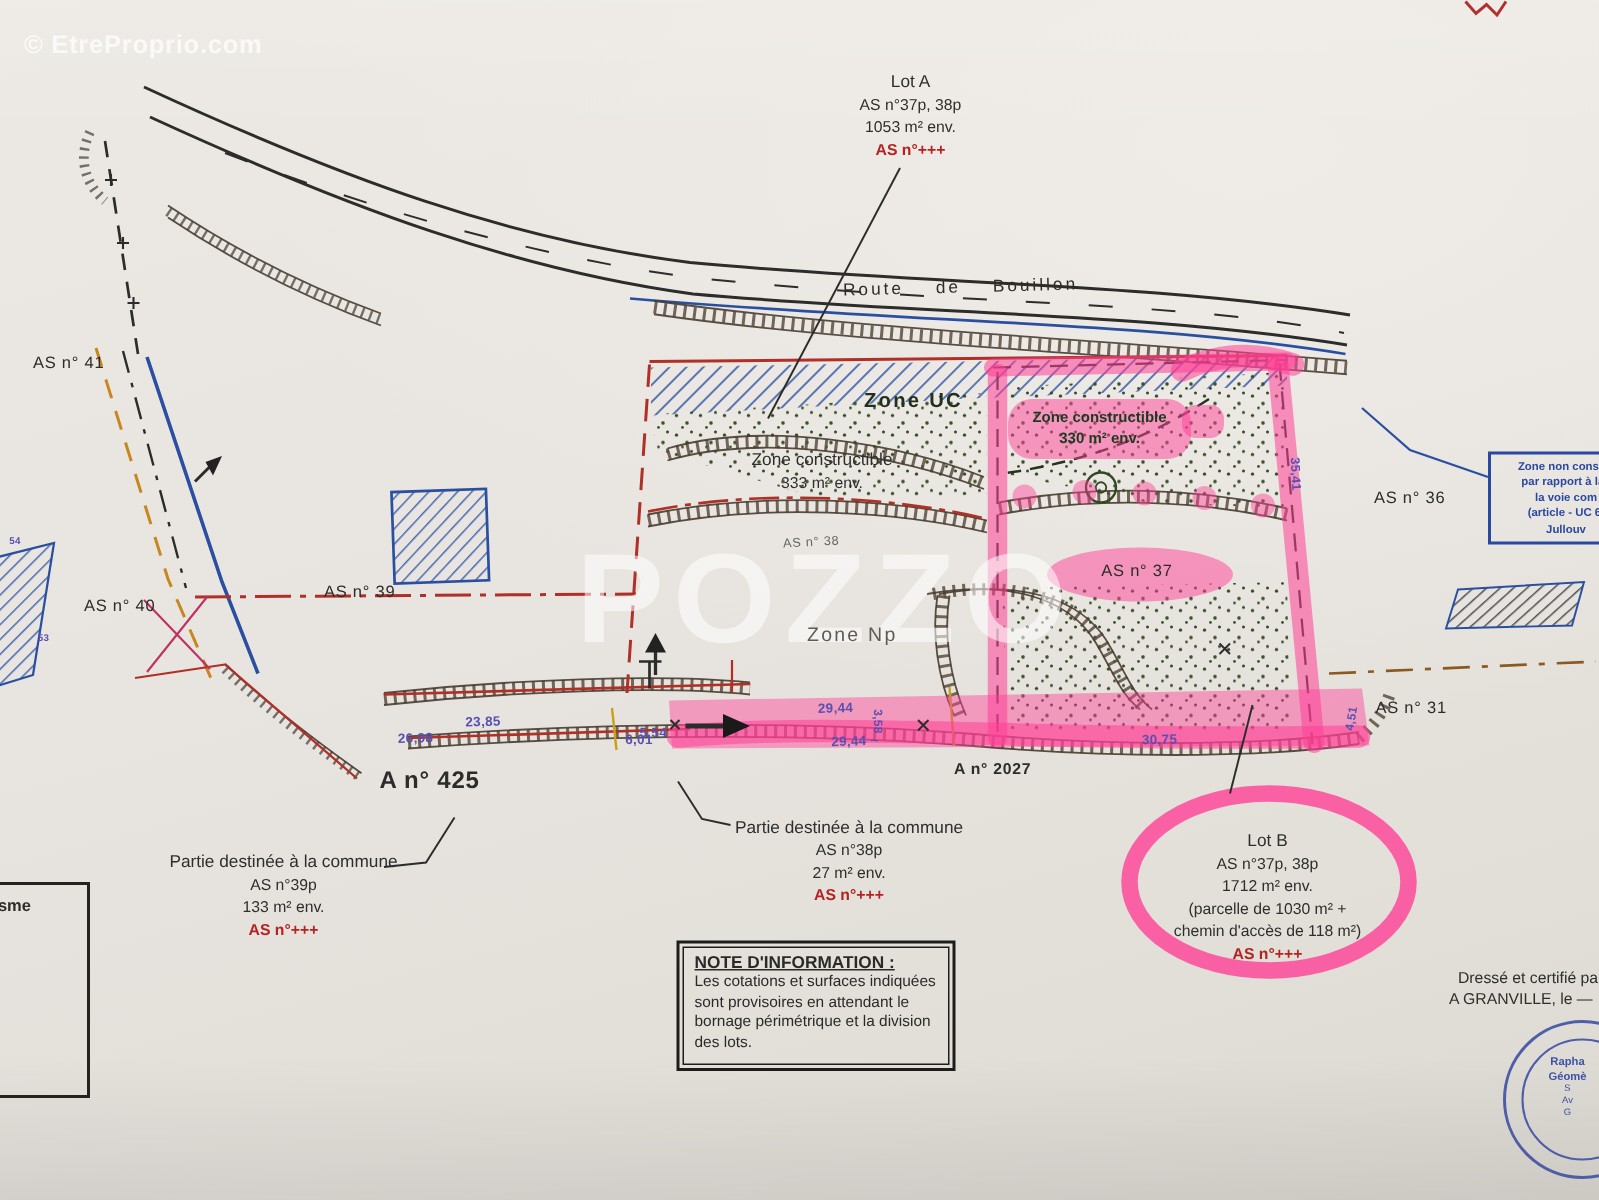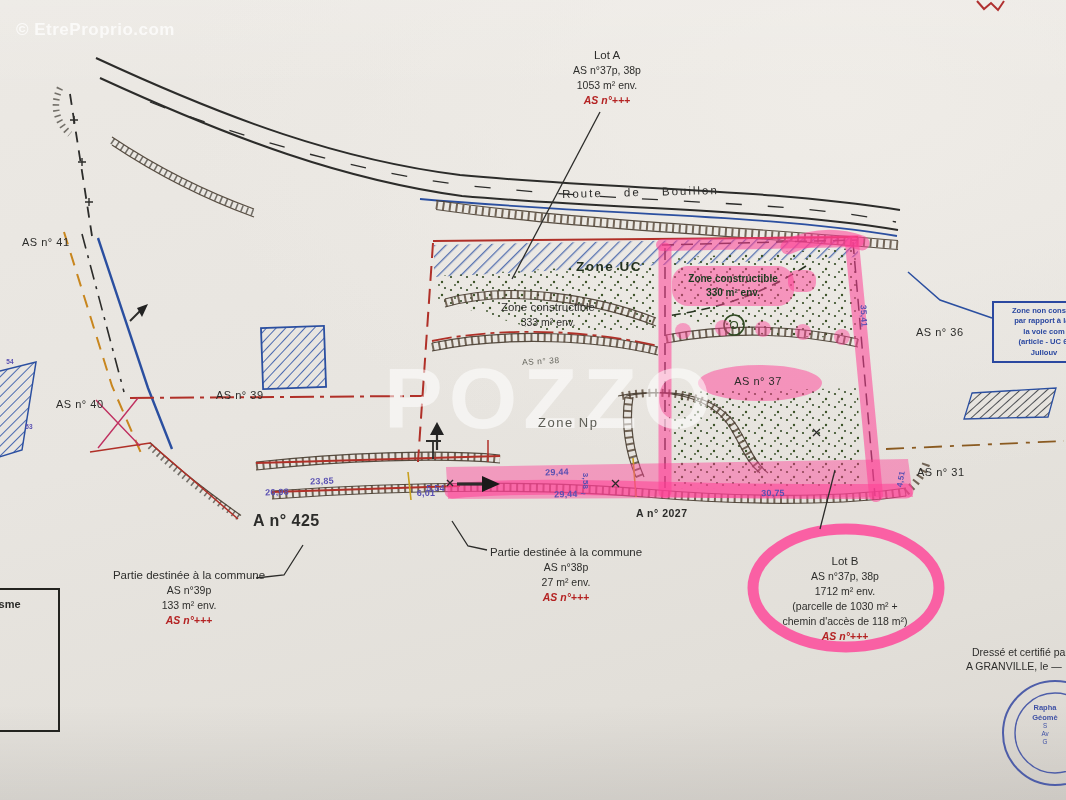--- a/index.html
+++ b/index.html
@@ -15,21 +15,21 @@
   svg.plan{position:absolute;left:0;top:0;z-index:1;}
   .wm-brand{position:absolute;left:384px;top:348px;z-index:2;font-size:88px;font-weight:800;
     letter-spacing:6px;color:rgba(255,255,255,.55);white-space:nowrap;transform:scaleY(.96);}
   .wm-credit{position:absolute;left:16px;top:20px;z-index:5;font-size:17px;font-weight:bold;
     color:rgba(255,255,255,.72);letter-spacing:.5px;}
   .layer{position:absolute;inset:0;z-index:3;}
   .plbl{position:absolute;white-space:nowrap;font-size:11px;letter-spacing:.5px;color:#2c2c2a;}
   .blk{position:absolute;transform:translateX(-50%);text-align:center;white-space:nowrap;
     font-size:10.5px;line-height:15px;color:#2e2e2c;}
   .blk .t{font-weight:normal;font-size:11.5px;}
-  .red{color:#b42222;font-weight:bold;font-style:italic;}
+  .red{color:#b42222;font-weight:bold;}
   .meas{position:absolute;transform:translate(-50%,-50%);font-size:9px;font-weight:bold;
     color:#5a50b2;white-space:nowrap;letter-spacing:.2px;}
   .tiny{font-size:6.5px;}
   .route{position:absolute;left:562px;top:186px;font-size:11.5px;letter-spacing:2px;
     word-spacing:16px;color:#2c2c2a;transform:rotate(-1.5deg);white-space:nowrap;}
   .zuc{position:absolute;left:576px;top:259px;font-size:13.5px;font-weight:bold;
     letter-spacing:1.5px;color:#22301e;}
   .znp{position:absolute;left:538px;top:415px;font-size:13px;letter-spacing:1.5px;color:#5c5c54;}
   .c330{color:#1c3a20;font-weight:bold;font-size:10px;line-height:14px;}
   .c333 .t{font-size:11.5px;}
@@ -288,20 +288,29 @@
 
     <div class="blk" style="left:845px;top:554px;">
       <div class="t">Lot B</div>
       <div>AS n°37p, 38p</div>
       <div>1712 m² env.</div>
       <div>(parcelle de 1030 m² +</div>
       <div>chemin d'accès de 118 m²)</div>
       <div class="red">AS n°+++</div>
     </div>
 
+    <div class="note">
+      <div class="note-inner">
+        <div class="note-title">NOTE D'INFORMATION :</div>
+        <div class="note-line">Les cotations et surfaces indiquées</div>
+        <div class="note-line">sont provisoires en attendant le</div>
+        <div class="note-line">bornage périmétrique et la division</div>
+        <div class="note-line">des lots.</div>
+      </div>
+    </div>
 
     <div class="bluenote">
       <div>Zone non constru</div>
       <div>par rapport à la l</div>
       <div>la voie com</div>
       <div>(article - UC 6.</div>
       <div>Jullouv</div>
     </div>
 
     <div class="leftbox">

